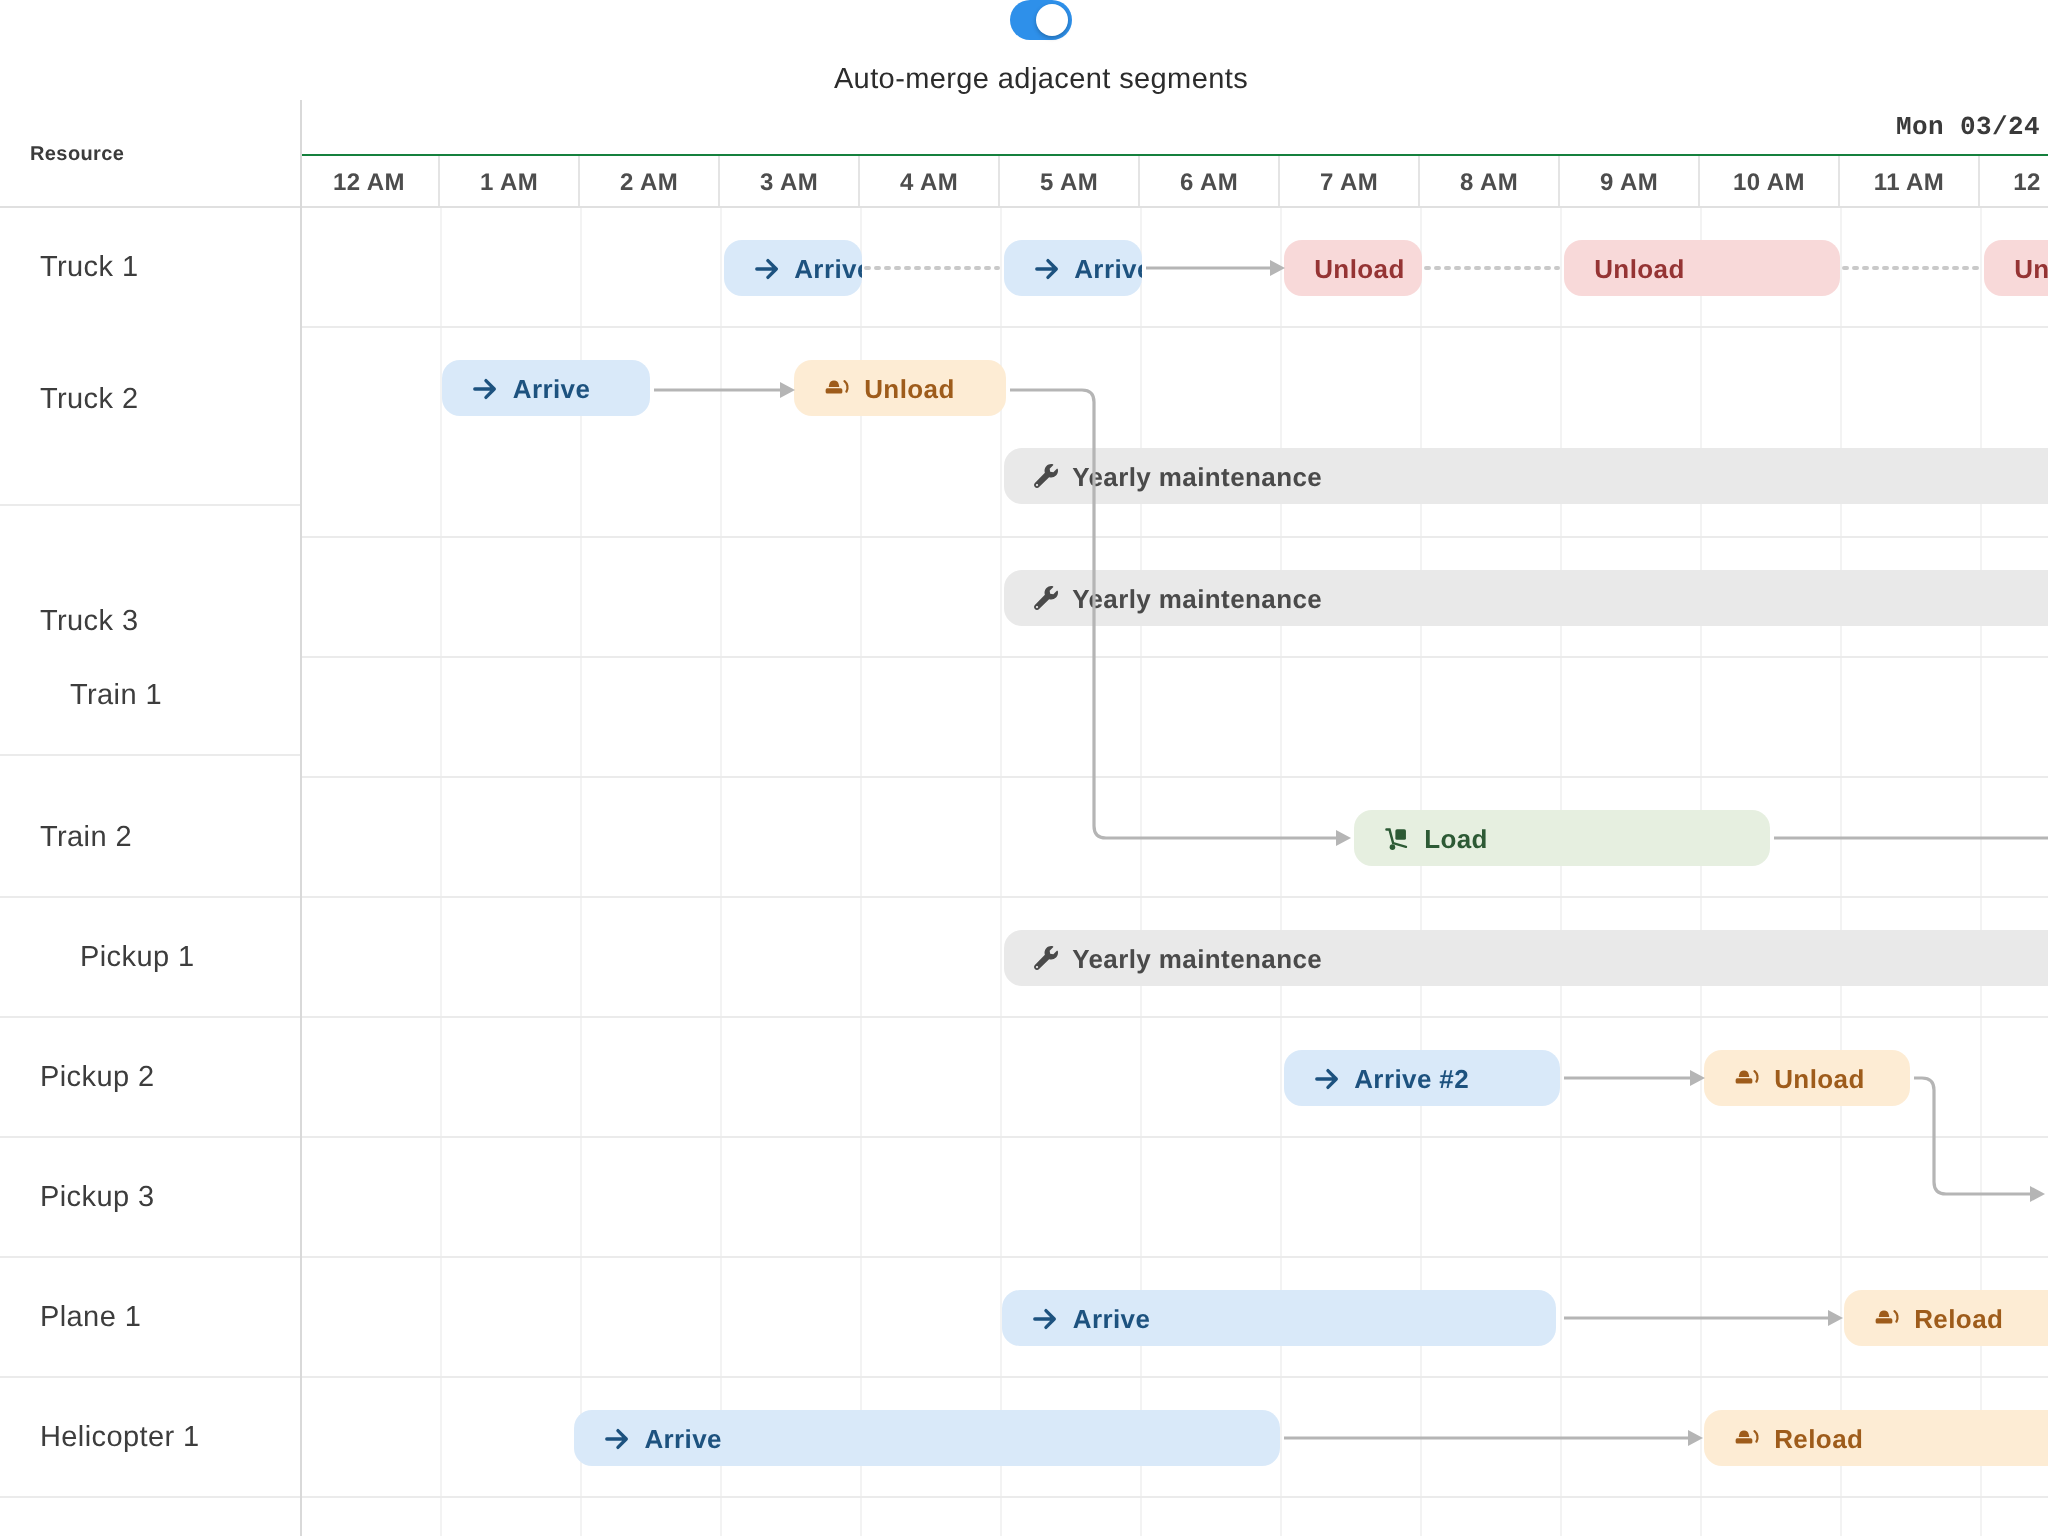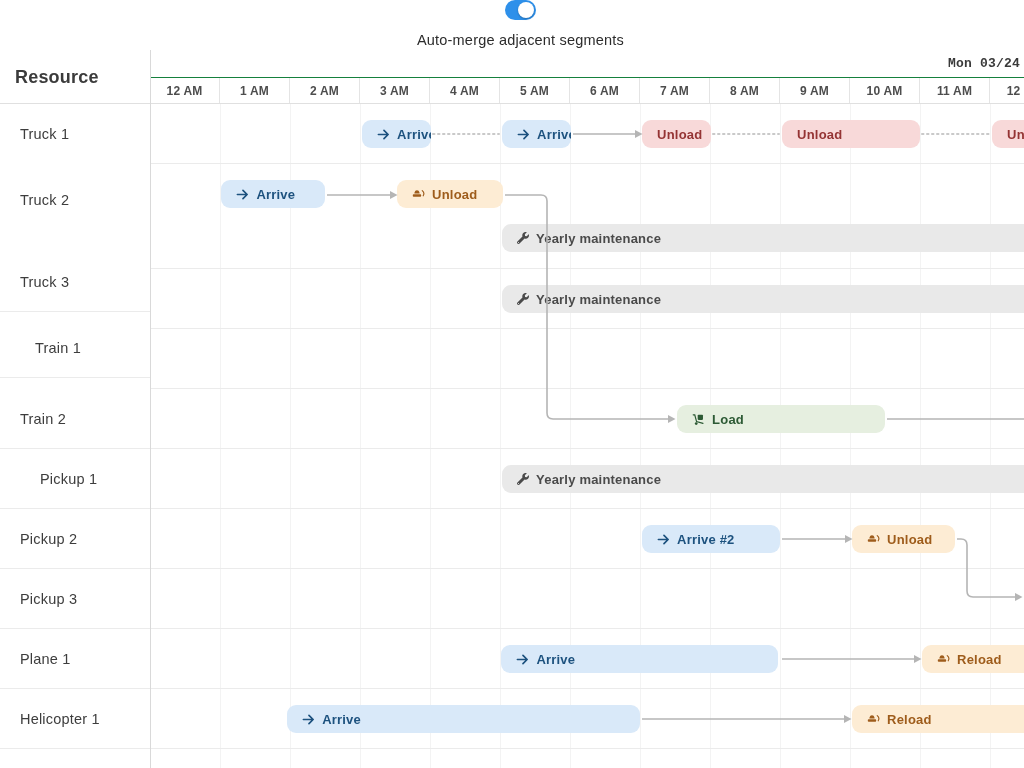--- a/index.html
+++ b/index.html
@@ -8,21 +8,21 @@
   .app { position:relative; width:1024px; height:768px; overflow:hidden; background:#fff; }
 
   
   .toolbar { position:absolute; left:0; top:0; width:1024px; height:50px; display:flex; align-items:center; padding-left:17px; gap:12px; background:#fff; z-index:6;flex-direction:column; }
   .switch { position:relative; width:31px; height:20px; border-radius:10px; cursor:pointer; }
   .switch .knob { position:absolute; top:2px; right:2px; width:16px; height:16px; border-radius:50%; background:#fff; box-shadow:0 1px 2px rgba(0,0,0,.25); }
   .toggle-label { font-size:14.5px; color:#2c2c2c; letter-spacing:.2px; }
 
   
   .grid-header { position:absolute; left:0; top:50px; width:1024px; height:54px; border-bottom:1px solid #e0e0e0; background:#fff; z-index:4; overflow:hidden; }
-  .corner { position:absolute; left:0; top:0; width:150px; height:54px; display:flex; align-items:center; padding-left:15px; font-size:18px; font-weight:bold; color:#3b3b3b; letter-spacing:.2px; }
+  .corner { position:absolute; left:0; top:0; width:150px; height:54px; display:flex; align-items:center; padding-left:15px; font-size:10px; font-weight:bold; color:#3b3b3b; letter-spacing:.2px; }
   .time-header { position:absolute; left:150px; top:0; width:874px; height:54px; }
   .day-row { position:relative; height:27px;font-family:Liberation Mono, monospace; }
   .day-label { position:absolute; right:4px; top:6px; font-size:13px; font-weight:bold; color:#3a3a3a; white-space:nowrap; letter-spacing:.2px; }
   .hours-row { position:relative; height:27px; border-top:1px solid #15803d; display:flex; }
   .hour-cell { flex:0 0 70px; width:70px; display:flex; align-items:center; justify-content:center; font-size:12px; font-weight:bold; color:#4d4d4d; border-right:1px solid #e4e4e4; letter-spacing:.2px; }
 
   
   .body { position:absolute; left:0; top:104px; width:1024px; height:664px; z-index:1; }
   .res-cell { position:absolute; left:0; width:150px; display:flex; align-items:center; padding-left:20px; font-size:14.5px; color:#3d3d3d; border-bottom:1px solid #ebebeb; background:#fff; letter-spacing:.2px; }
   .row-area { position:absolute; left:150px; width:874px; border-bottom:1px solid #ebebeb; }
@@ -70,21 +70,21 @@
         </div>
     </div>
   </div>
 
   <div class="res-border"></div>
   <div class="body" id="schedBody">
       <div class="res-cell" style="top: 0px; height: 60px;">Truck 1</div>
       <div class="row-area" style="top: 0px; height: 60px;"></div>
       <div class="res-cell" style="top: 44px; height: 105px;">Truck 2</div>
       <div class="row-area" style="top: 60px; height: 105px;"></div>
-      <div class="res-cell" style="top: 148px; height: 60px;">Truck 3</div>
+      <div class="res-cell" style="top: 177px; height: 60px;">Truck 3</div>
       <div class="row-area" style="top: 165px; height: 60px;"></div>
       <div class="res-cell" style="top: 214px; height: 60px; padding-left: 35px;">Train 1</div>
       <div class="row-area" style="top: 225px; height: 60px;"></div>
       <div class="res-cell" style="top: 285px; height: 60px;">Train 2</div>
       <div class="row-area" style="top: 285px; height: 60px;"></div>
       <div class="res-cell" style="top: 345px; height: 60px; padding-left: 40px;">Pickup 1</div>
       <div class="row-area" style="top: 345px; height: 60px;"></div>
       <div class="res-cell" style="top: 405px; height: 60px;">Pickup 2</div>
       <div class="row-area" style="top: 405px; height: 60px;"></div>
       <div class="res-cell" style="top: 465px; height: 60px;">Pickup 3</div>

